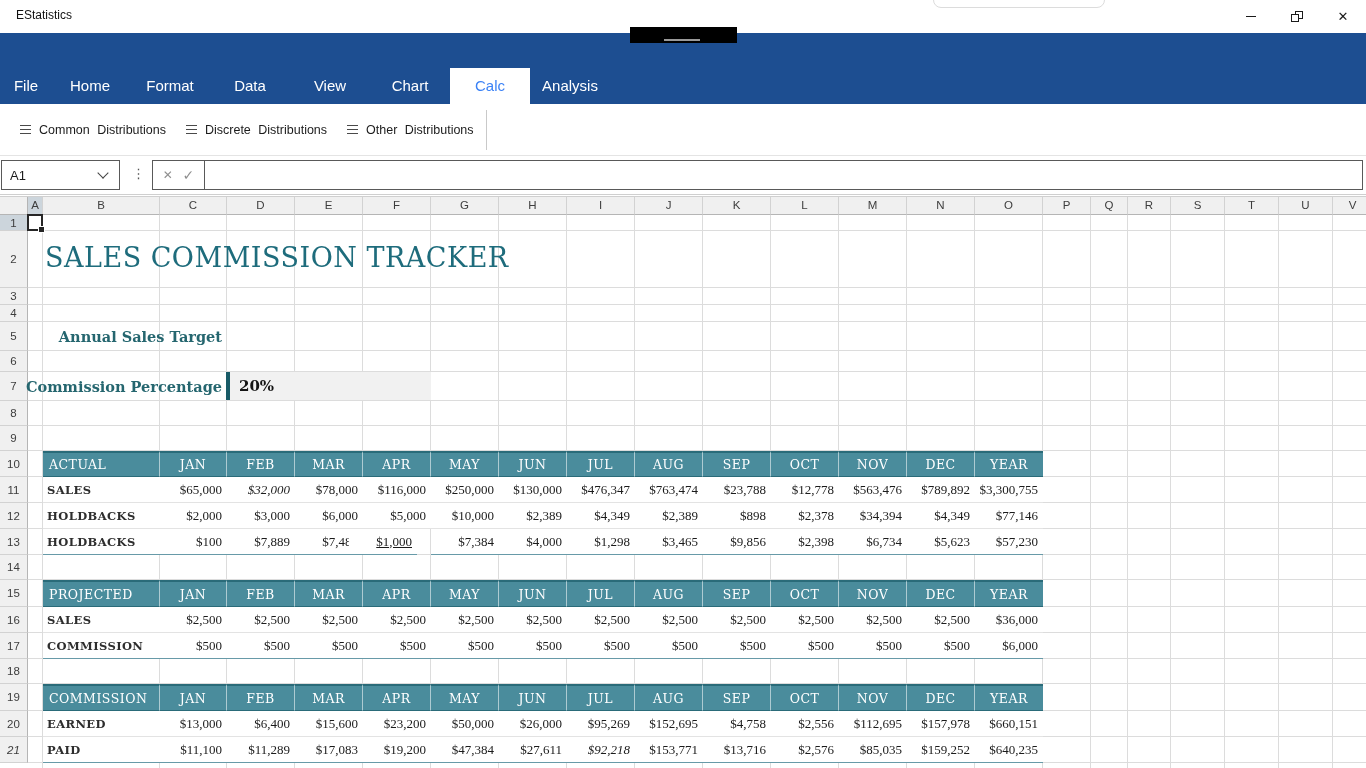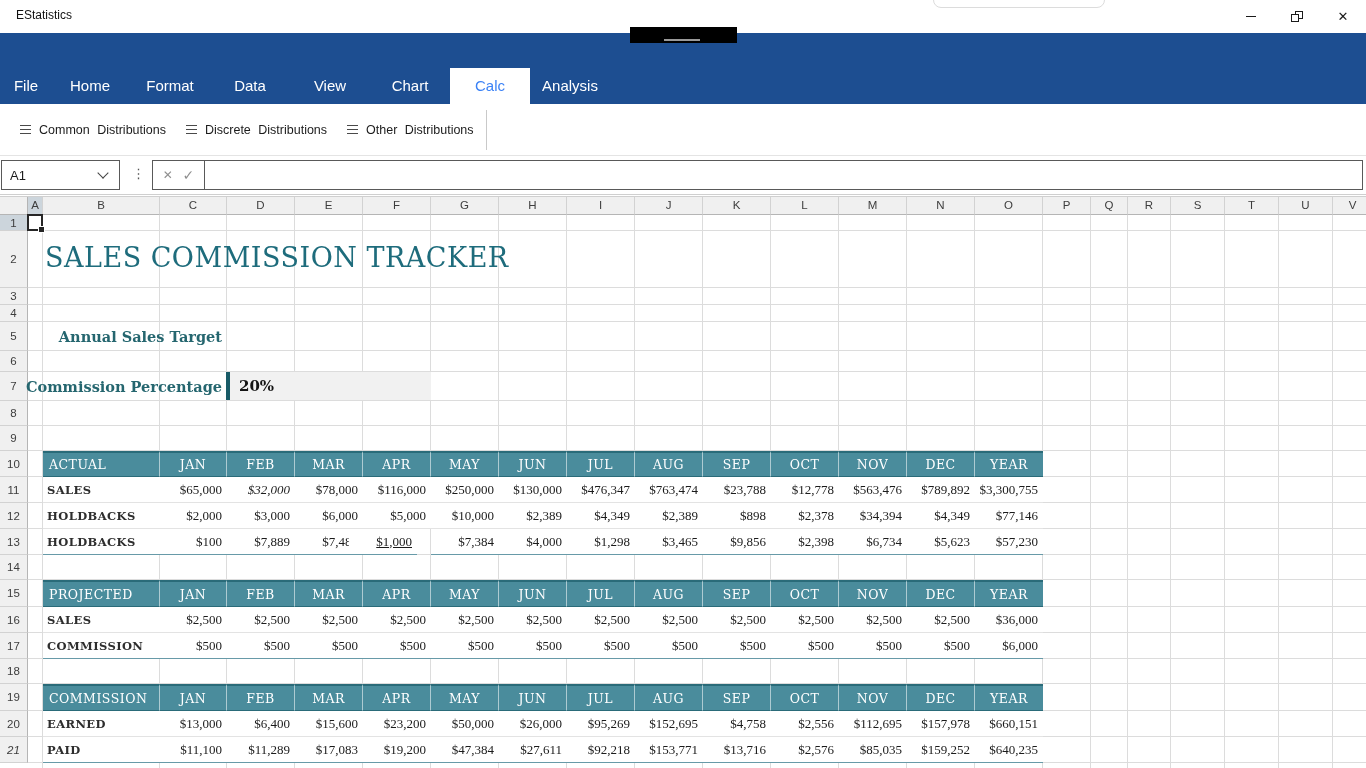--- a/index.html
+++ b/index.html
@@ -379,21 +379,21 @@
     <div class="tcell" style="left: 839px; top: 514px; width: 68px; height: 26px;">$112,695</div>
     <div class="tcell" style="left: 907px; top: 514px; width: 68px; height: 26px;">$157,978</div>
     <div class="tcell" style="left: 975px; top: 514px; width: 68px; height: 26px;">$660,151</div>
     <div class="tcell tlabel tlast" style="left: 43px; top: 540px; width: 117px; height: 26px;">PAID</div>
     <div class="tcell tlast" style="left: 160px; top: 540px; width: 67px; height: 26px;">$11,100</div>
     <div class="tcell tlast" style="left: 227px; top: 540px; width: 68px; height: 26px;">$11,289</div>
     <div class="tcell tlast" style="left: 295px; top: 540px; width: 68px; height: 26px;">$17,083</div>
     <div class="tcell tlast" style="left: 363px; top: 540px; width: 68px; height: 26px;">$19,200</div>
     <div class="tcell tlast" style="left: 431px; top: 540px; width: 68px; height: 26px;">$47,384</div>
     <div class="tcell tlast" style="left: 499px; top: 540px; width: 68px; height: 26px;">$27,611</div>
-    <div class="tcell tlast" style="left: 567px; top: 540px; width: 68px; height: 26px;">$92,218</div>
+    <div class="tcell tlast" style="left: 567px; top: 540px; width: 68px; height: 26px; font-style: italic;">$92,218</div>
     <div class="tcell tlast" style="left: 635px; top: 540px; width: 68px; height: 26px;">$153,771</div>
     <div class="tcell tlast" style="left: 703px; top: 540px; width: 68px; height: 26px;">$13,716</div>
     <div class="tcell tlast" style="left: 771px; top: 540px; width: 68px; height: 26px;">$2,576</div>
     <div class="tcell tlast" style="left: 839px; top: 540px; width: 68px; height: 26px;">$85,035</div>
     <div class="tcell tlast" style="left: 907px; top: 540px; width: 68px; height: 26px;">$159,252</div>
     <div class="tcell tlast" style="left: 975px; top: 540px; width: 68px; height: 26px;">$640,235</div>
     <div class="sel-box" style="left: 27px; top: 17px; width: 16px; height: 17px;"></div>
   </div>
 
 </body></html>

